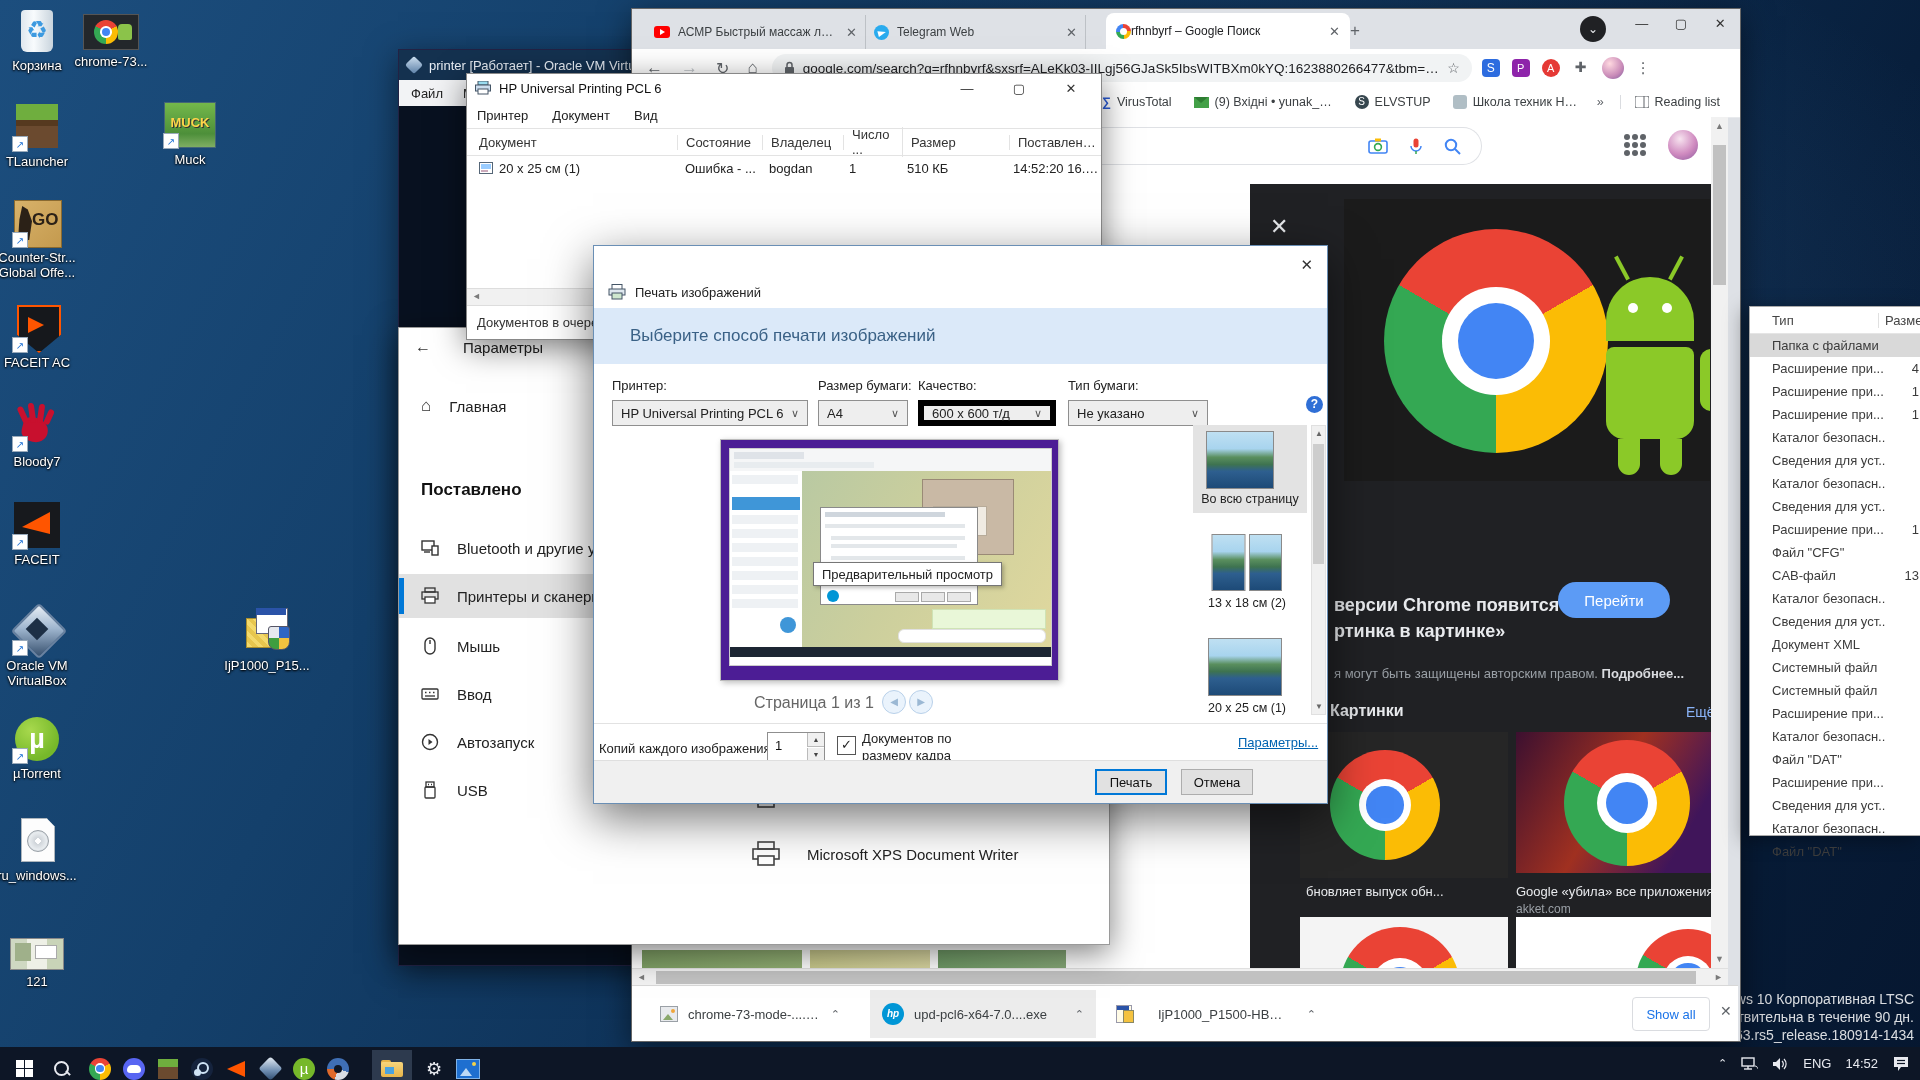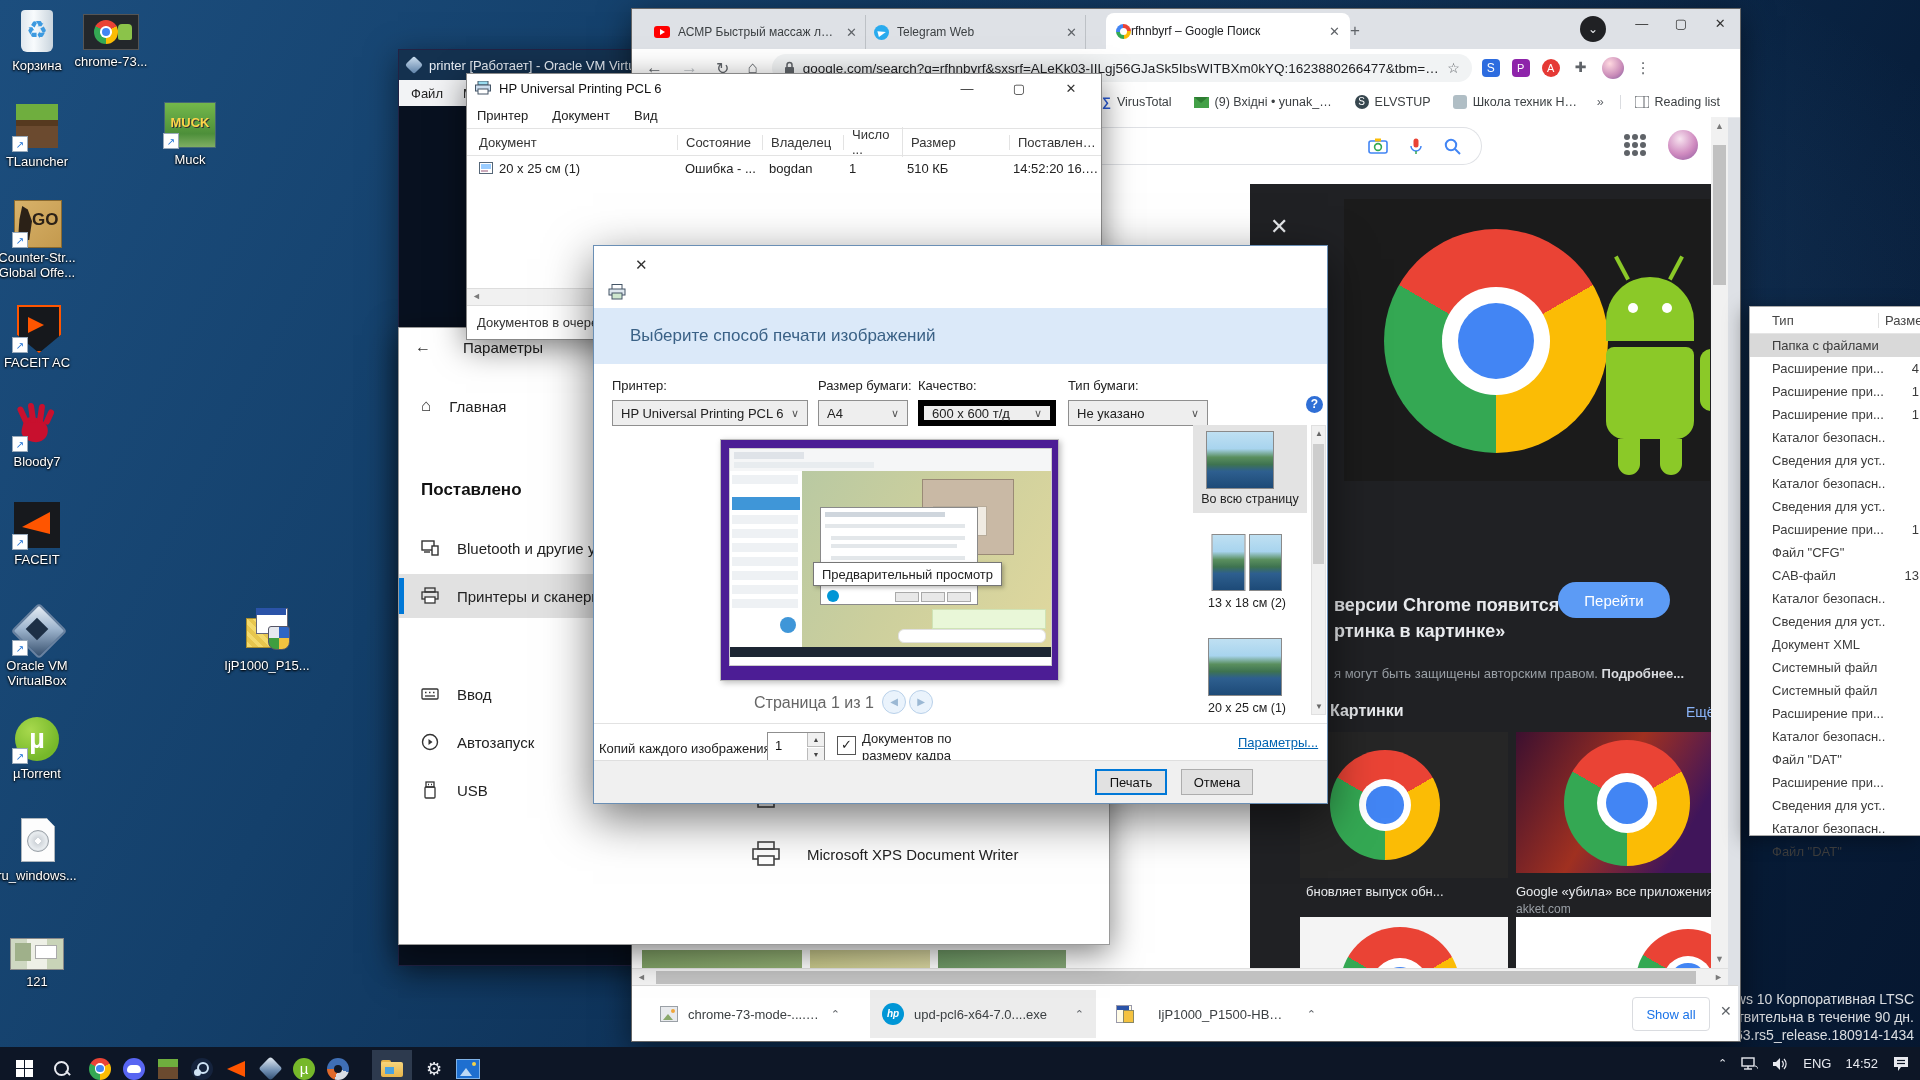--- a/index.html
+++ b/index.html
@@ -540,20 +540,27 @@
     </div>
     <div class="snav" style="top:246px;background:#e1e1e1;">
       <div class="abs" style="left:0;top:4px;width:5px;height:36px;background:#0078d7;"></div>
       <svg width="18" height="18" viewBox="0 0 18 18">
           <rect x="4" y="1" width="10" height="4" fill="none" stroke="#333" stroke-width="1.3"></rect>
           <rect x="1" y="5" width="16" height="7" fill="none" stroke="#333" stroke-width="1.3"></rect>
           <rect x="4" y="10" width="10" height="6" fill="#fff" stroke="#333" stroke-width="1.3"></rect>
         </svg>
       <span>Принтеры и сканеры</span>
     </div>
+    <div class="snav" style="top:296px;">
+      <svg width="18" height="18" viewBox="0 0 18 18">
+          <rect x="4" y="1" width="10" height="16" rx="5" fill="none" stroke="#333" stroke-width="1.4"></rect>
+          <line x1="9" y1="3" x2="9" y2="7" stroke="#333" stroke-width="1.4"></line>
+        </svg>
+      <span>Мышь</span>
+    </div>
     <div class="snav" style="top:344px;">
       <svg width="18" height="18" viewBox="0 0 18 18">
           <rect x="1" y="4" width="16" height="10" rx="1" fill="none" stroke="#333" stroke-width="1.3"></rect>
           <line x1="4" y1="11" x2="14" y2="11" stroke="#333" stroke-width="1.3"></line>
           <line x1="4" y1="7.5" x2="5.5" y2="7.5" stroke="#333" stroke-width="1.3"></line>
           <line x1="8" y1="7.5" x2="9.5" y2="7.5" stroke="#333" stroke-width="1.3"></line>
           <line x1="12" y1="7.5" x2="13.5" y2="7.5" stroke="#333" stroke-width="1.3"></line>
         </svg>
       <span>Ввод</span>
     </div>
@@ -641,20 +648,21 @@
   </div>
 
   <div class="win" style="left:593px;top:245px;width:733px;height:557px;border-color:#6a8fb5;box-shadow:0 14px 44px rgba(0,0,0,.55);">
 
     <div style="height:62px;display:flex;align-items:flex-end;padding:0 14px 8px 14px;box-sizing:border-box;gap:9px;">
       <svg width="18" height="16" viewBox="0 0 18 16">
           <rect x="4" y="0.5" width="10" height="5" fill="#fff" stroke="#456"></rect>
           <rect x="1" y="5" width="16" height="6" fill="#dfe8ef" stroke="#456"></rect>
           <rect x="4" y="9" width="10" height="6" fill="#cfe8cf" stroke="#456"></rect>
         </svg>
+      <span style="flex:1;font-size:13px;color:#222;">Печать изображений</span>
       <span style="font-size:15px;color:#333;margin-bottom:26px;">✕</span>
     </div>
 
     <div style="height:56px;background:#dbe9f9;display:flex;align-items:center;padding-left:36px;font-size:17px;color:#3a6186;">
       <span>Выберите способ печати изображений</span>
     </div>
 
     <div class="abs" style="left:0px;top:128px;width:100%;height:66px;">
       <div class="abs" style="left:18px;top:4px;font-size:13px;color:#222;">Принтер:</div>
       <div class="abs" style="left:18px;top:26px;width:196px;height:26px;background:#eee;border:1px solid #8f8f8f;display:flex;align-items:center;padding:0 8px;box-sizing:border-box;font-size:13px;color:#222;">

